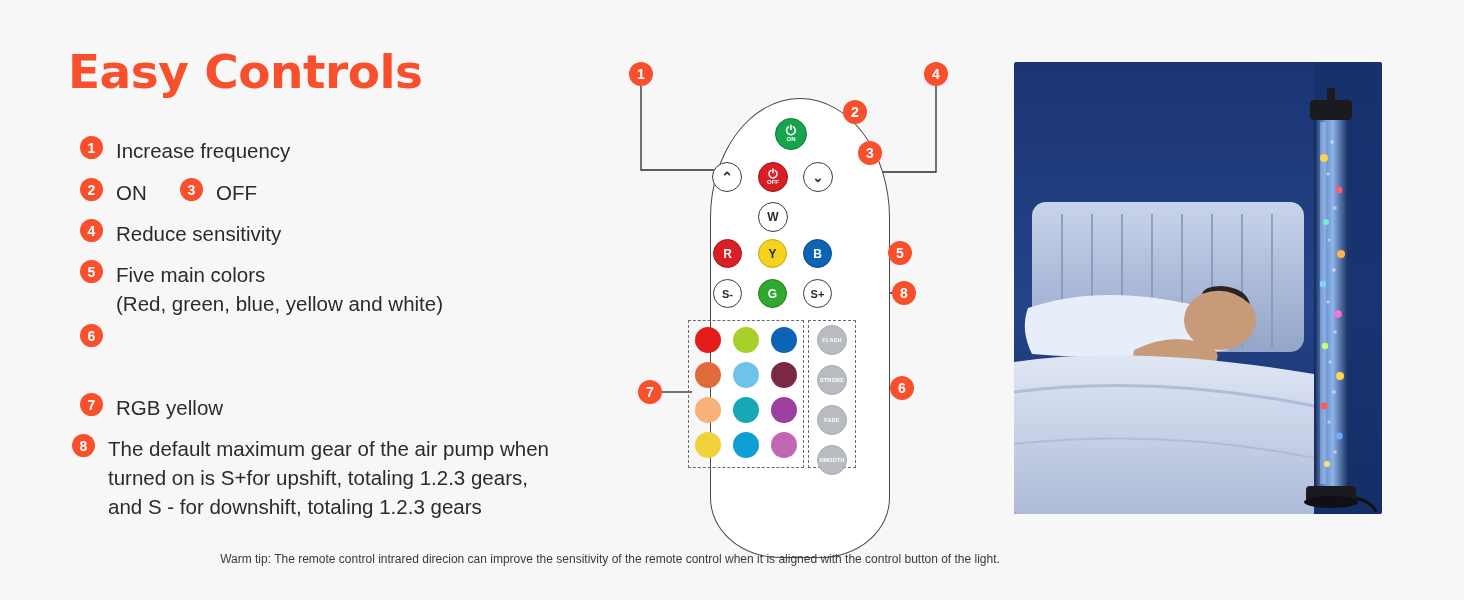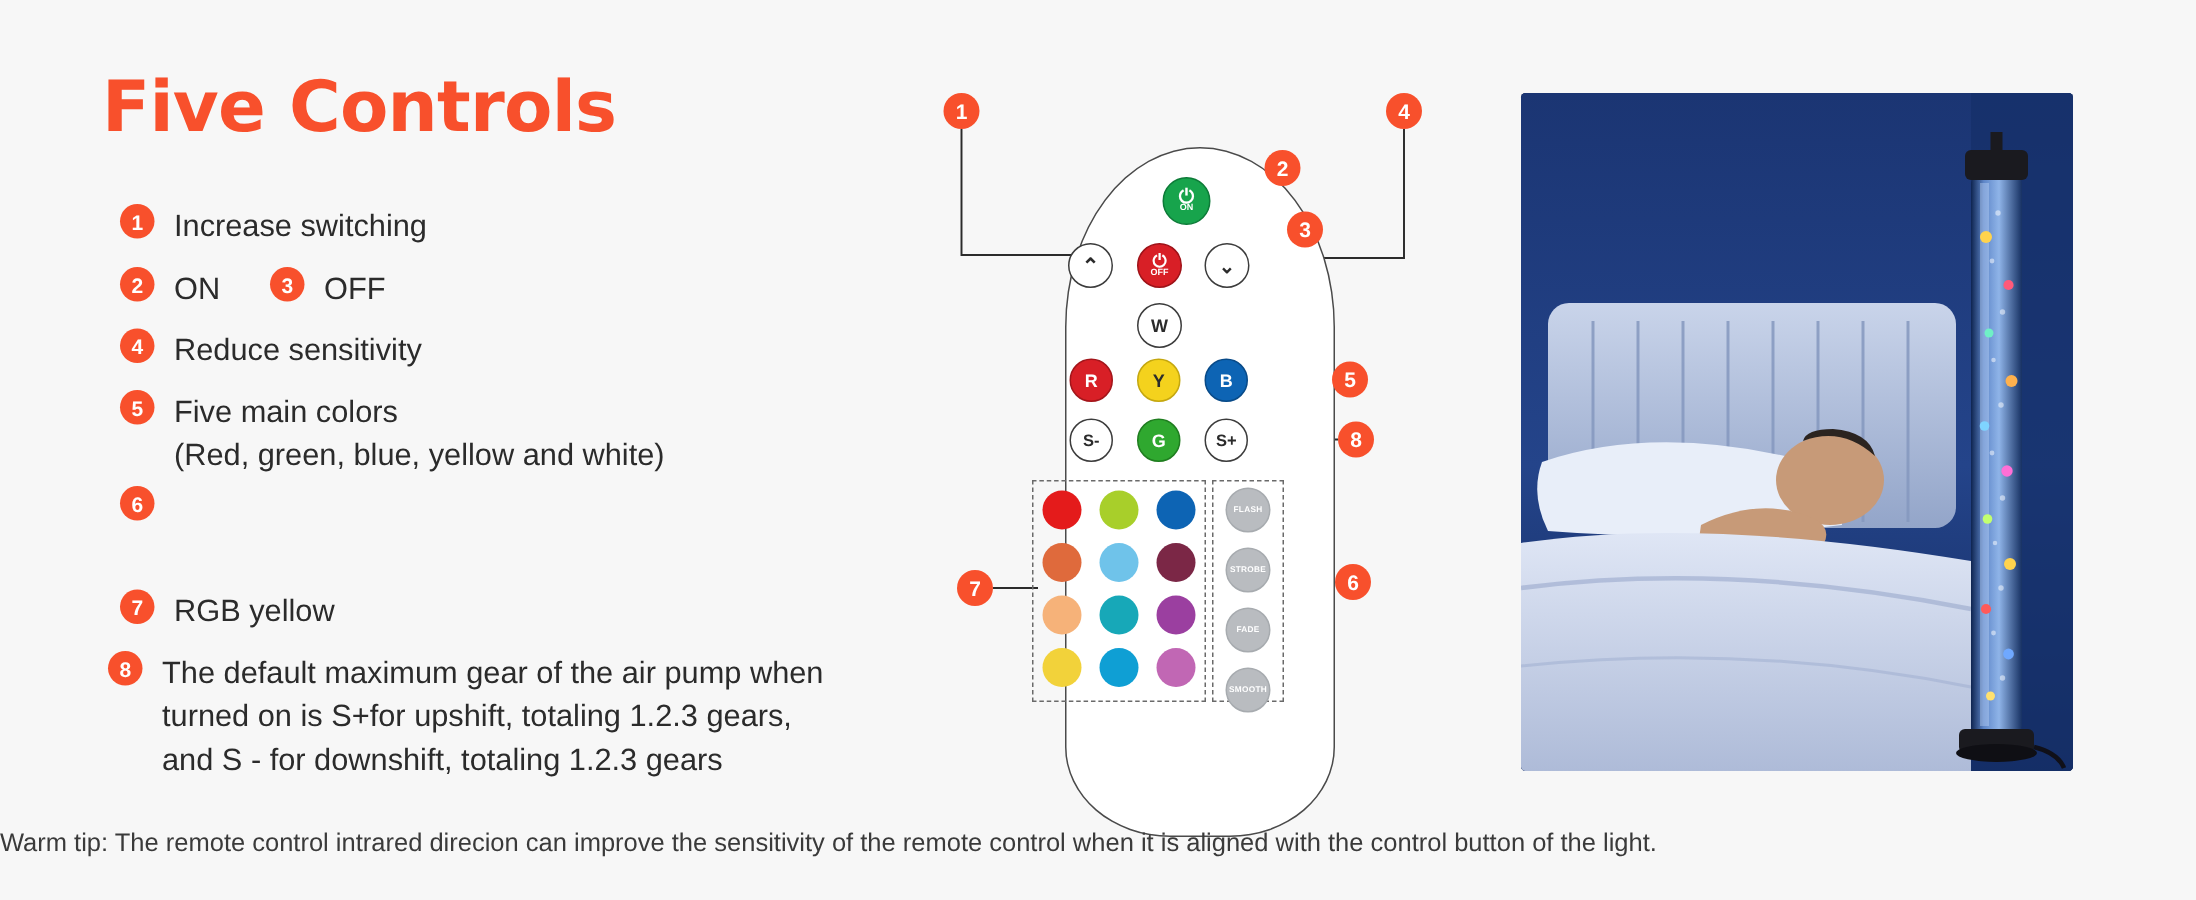--- a/index.html
+++ b/index.html
@@ -129,35 +129,36 @@
     border-radius: 3px;
     overflow: hidden;
     background: #12214a;
   }
 
   
   #warm-tip {
     position: absolute;
     left: 0; top: 552px;
     width: 1220px;
-    font-size: 17px;
+    text-align: center;
+    font-size: 12px;
     color: #3a3a3a;
     font-family: "Liberation Sans", sans-serif;
   }
 </style>
 </head>
 <body>
 
 <div id="left-panel">
 
-  <div id="page-title">Five Controls</div>
+  <div id="page-title">Easy Controls</div>
 
   <div class="legend-row" style="left:80px; top:136px;">
     <div class="num-badge">1</div>
-    <div class="legend-text">Increase switching</div>
+    <div class="legend-text">Increase frequency</div>
   </div>
 
   <div class="legend-row" style="left:80px; top:178px;">
     <div class="num-badge">2</div>
     <div class="legend-text">ON</div>
   </div>
 
   <div class="legend-row" style="left:180px; top:178px;">
     <div class="num-badge">3</div>
     <div class="legend-text">OFF</div>

